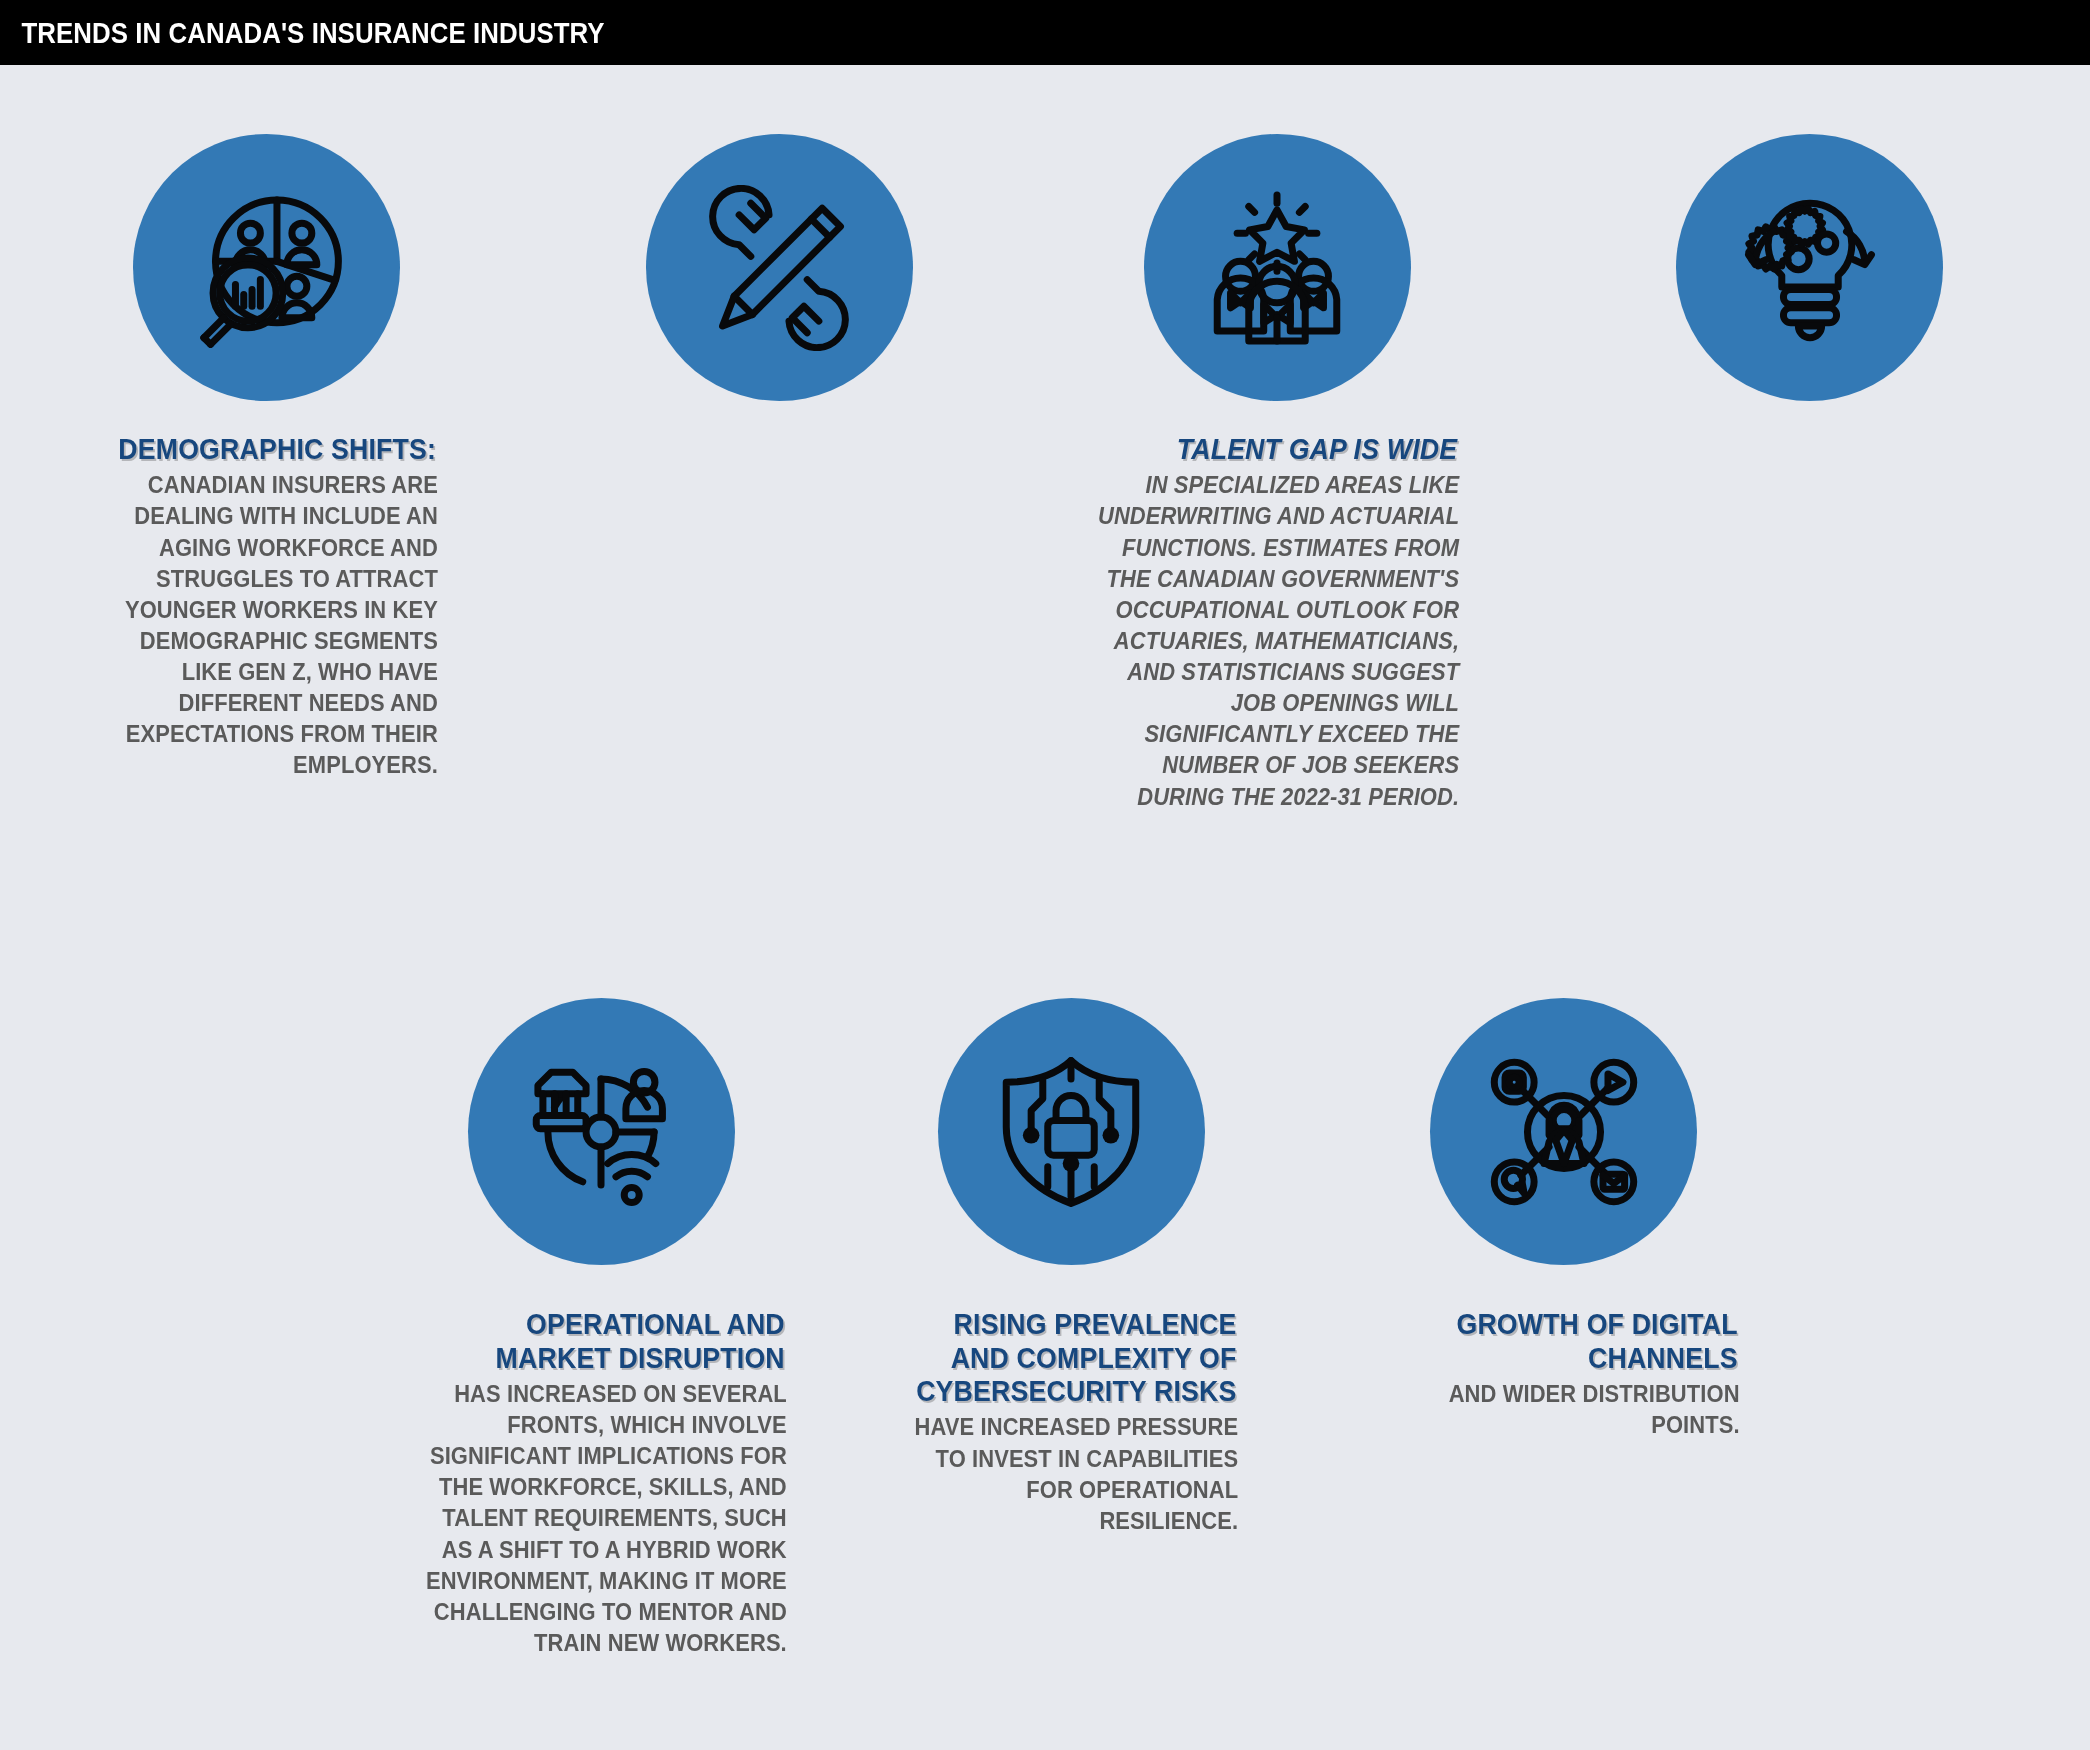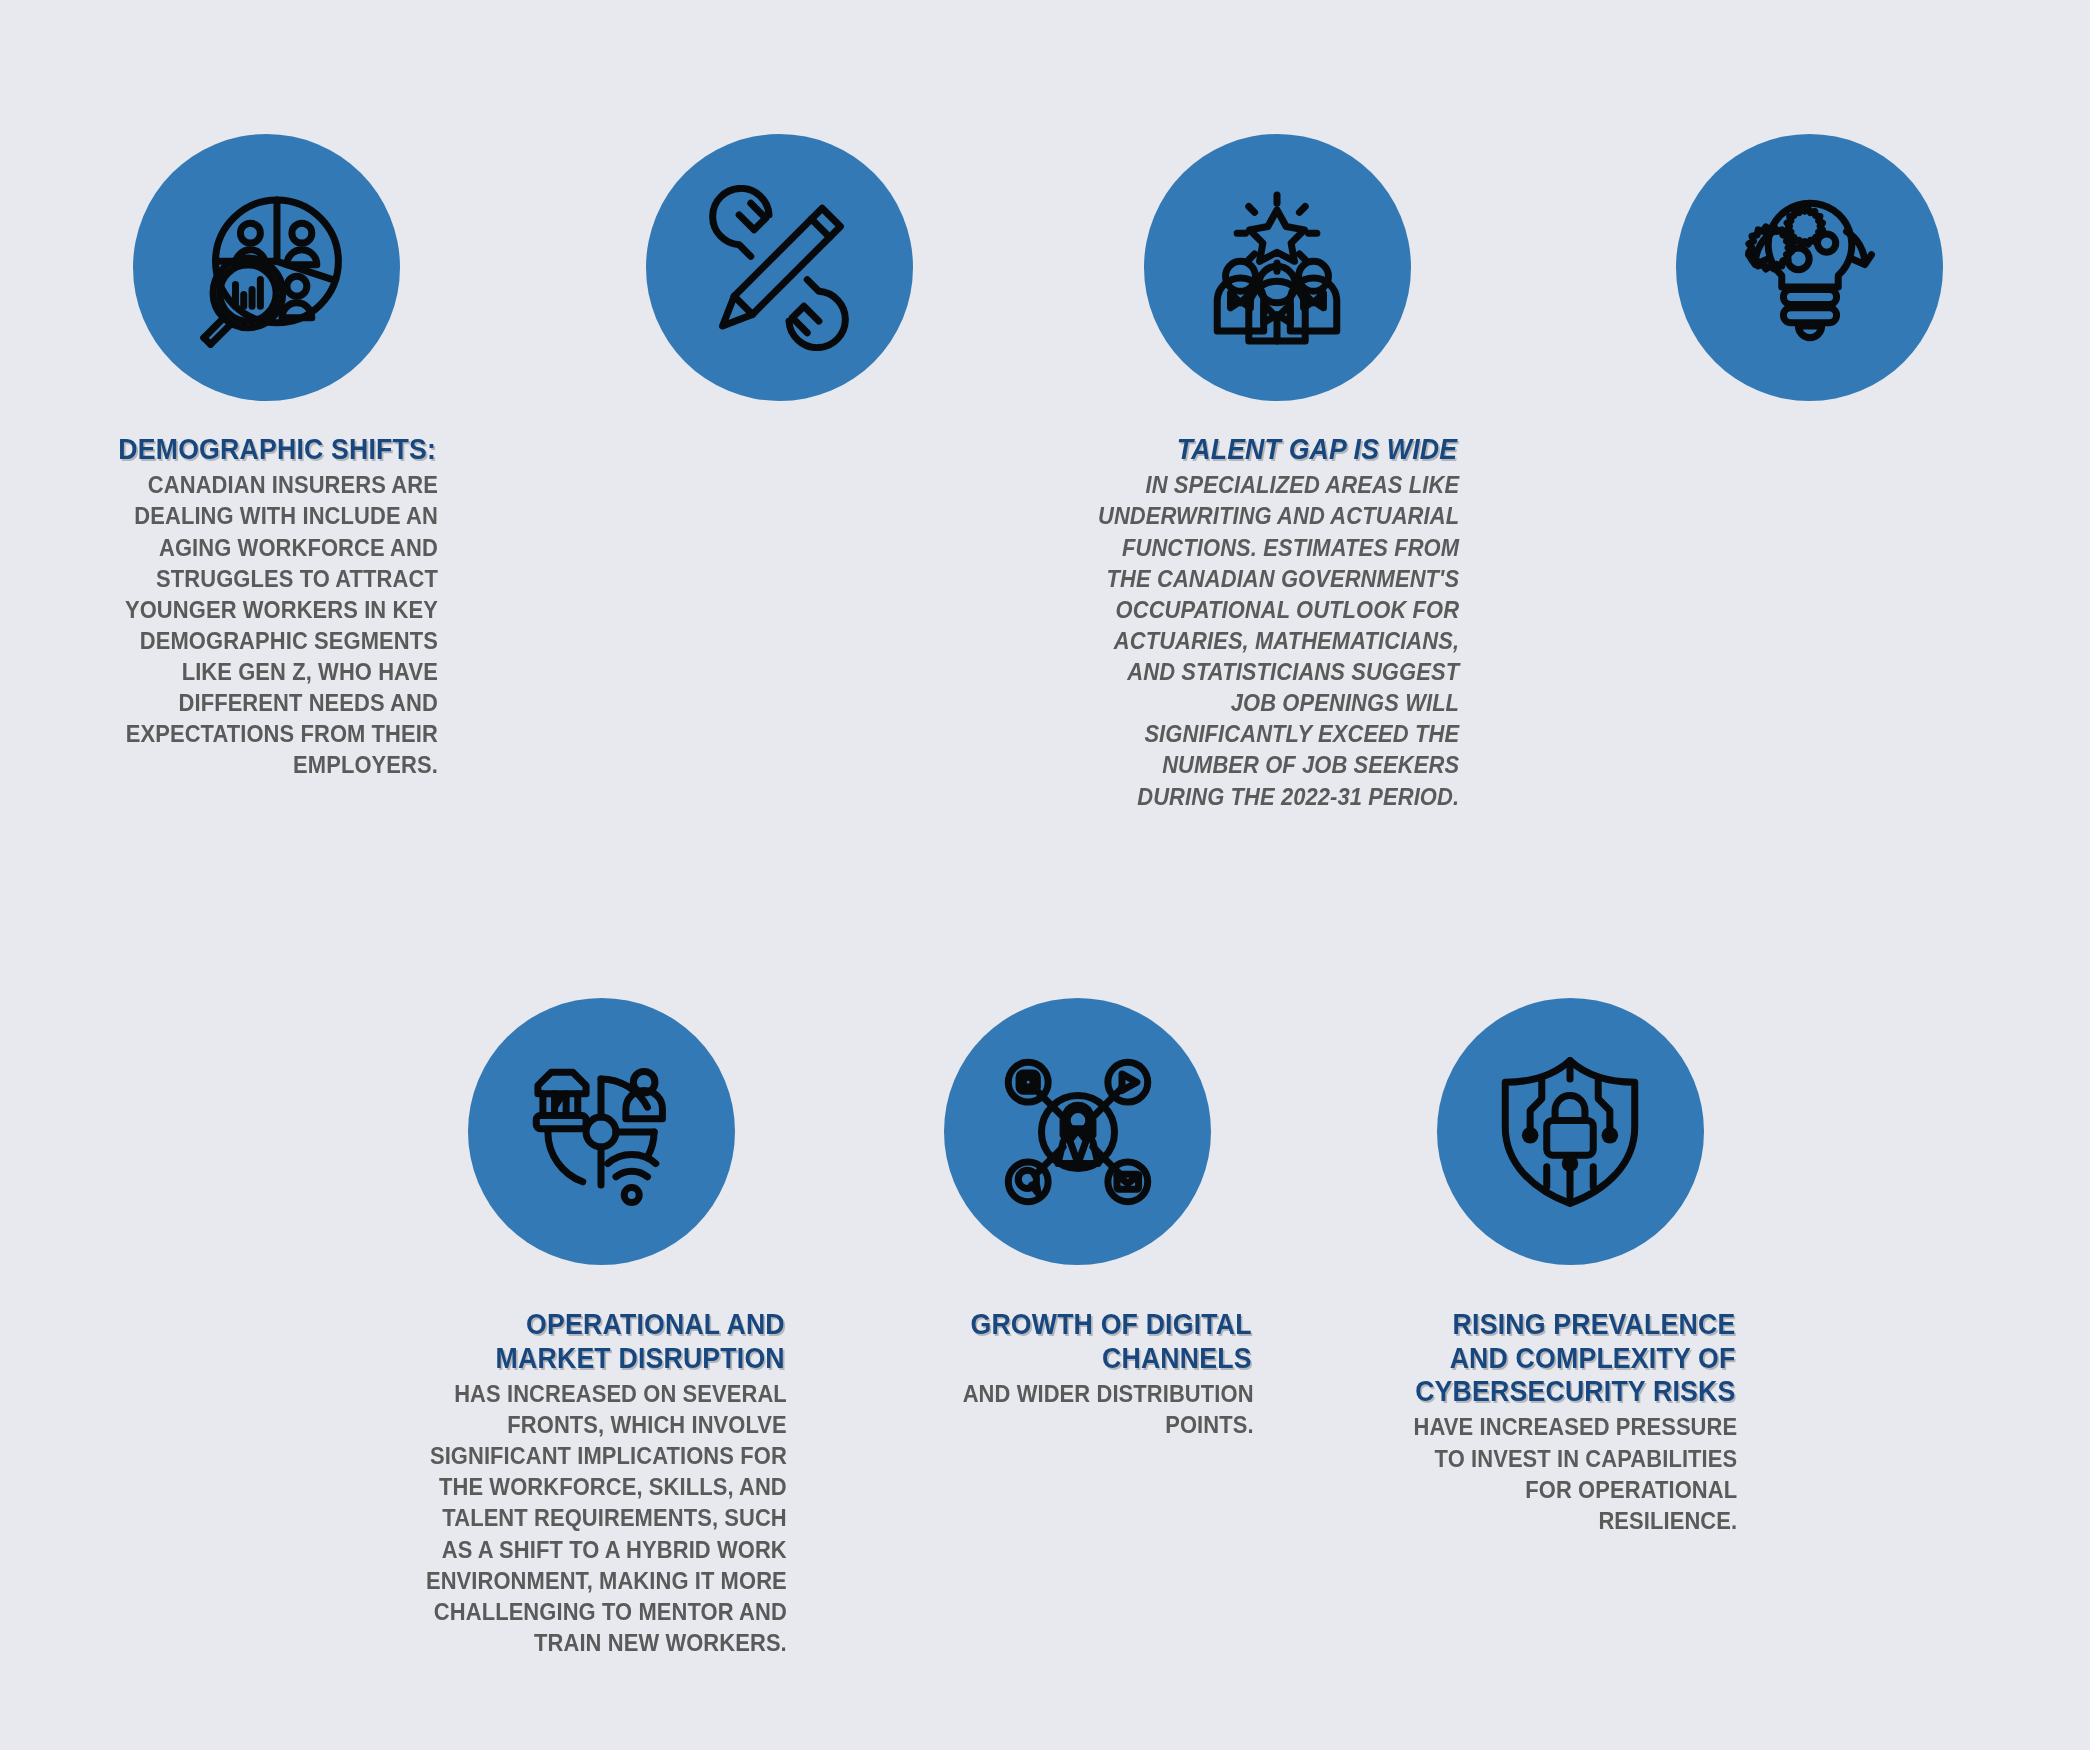--- a/index.html
+++ b/index.html
@@ -145,20 +145,23 @@
   .slot-7 .card-text { margin-top: 30px; }
   .slot-5 .card-text,
   .slot-6 .card-text,
   .slot-7 .card-text { margin-top: 43px; }
 </style>
 </head>
 <body>
 
 <div class="infographic">
 
+  <div class="header-bar">
+    <div class="header-title">TRENDS IN CANADA'S INSURANCE INDUSTRY</div>
+  </div>
 
   <div class="row row-one">
 
     <div class="card slot-1">
       <div class="icon-circle">
         <svg viewBox="0 0 200 200">
 
           <circle cx="112" cy="92" r="74"></circle>
           <line x1="112" y1="18" x2="112" y2="92"></line>
           <line x1="38" y1="92" x2="112" y2="92"></line>
@@ -299,20 +302,49 @@
           <path d="M118 154 a30 30 0 0 1 38 0"></path>
           <circle cx="137" cy="176" r="9"></circle>
         </svg>
       </div>
       <div class="card-text">
         <div class="card-title">OPERATIONAL AND MARKET DISRUPTION</div>
         <div class="card-body">HAS INCREASED ON SEVERAL FRONTS, WHICH INVOLVE SIGNIFICANT IMPLICATIONS FOR THE WORKFORCE, SKILLS, AND TALENT REQUIREMENTS, SUCH AS A SHIFT TO A HYBRID WORK ENVIRONMENT, MAKING IT MORE CHALLENGING TO MENTOR AND TRAIN NEW WORKERS.</div>
       </div>
     </div>
 
+    <div class="card slot-6">
+      <div class="icon-circle">
+        <svg viewBox="0 0 200 200">
+
+          <path d="M100 14 c-22 20 -52 26 -78 26 v54 c0 44 34 76 78 92 c44 -16 78 -48 78 -92 v-54 c-26 0 -56 -6 -78 -26 z"></path>
+
+          <path d="M100 14 v22"></path>
+
+          <path d="M66 38 v22 l-14 14 v22"></path>
+          <circle class="fillblk" cx="52" cy="104" r="10"></circle>
+
+          <path d="M134 38 v22 l14 14 v22"></path>
+          <circle class="fillblk" cx="148" cy="104" r="10"></circle>
+
+          <path d="M82 86 v-12 a18 18 0 0 1 36 0 v12"></path>
+          <rect x="72" y="86" width="56" height="42" rx="7"></rect>
+
+          <circle class="fillblk" cx="100" cy="138" r="10"></circle>
+          <line x1="100" y1="148" x2="100" y2="178"></line>
+          <line x1="72" y1="142" x2="72" y2="166"></line>
+          <line x1="128" y1="142" x2="128" y2="166"></line>
+        </svg>
+      </div>
+      <div class="card-text">
+        <div class="card-title">RISING PREVALENCE AND COMPLEXITY OF CYBERSECURITY RISKS</div>
+        <div class="card-body">HAVE INCREASED PRESSURE TO INVEST IN CAPABILITIES FOR OPERATIONAL RESILIENCE.</div>
+      </div>
+    </div>
+
     <div class="card slot-7">
       <div class="icon-circle">
         <svg viewBox="0 0 200 200">
 
           <line x1="48" y1="48" x2="82" y2="82"></line>
           <line x1="152" y1="48" x2="118" y2="82"></line>
           <line x1="48" y1="152" x2="82" y2="118"></line>
           <line x1="152" y1="152" x2="118" y2="118"></line>
 
           <circle cx="100" cy="100" r="44"></circle>
@@ -337,45 +369,16 @@
           <circle cx="160" cy="160" r="24"></circle>
           <rect x="147" y="151" width="26" height="18" rx="2"></rect>
           <path d="M147 152 l13 10 13 -10"></path>
         </svg>
       </div>
       <div class="card-text">
         <div class="card-title">GROWTH OF DIGITAL CHANNELS</div>
         <div class="card-body">AND WIDER DISTRIBUTION POINTS.</div>
       </div>
     </div>
-
-    <div class="card slot-6">
-      <div class="icon-circle">
-        <svg viewBox="0 0 200 200">
-
-          <path d="M100 14 c-22 20 -52 26 -78 26 v54 c0 44 34 76 78 92 c44 -16 78 -48 78 -92 v-54 c-26 0 -56 -6 -78 -26 z"></path>
-
-          <path d="M100 14 v22"></path>
-
-          <path d="M66 38 v22 l-14 14 v22"></path>
-          <circle class="fillblk" cx="52" cy="104" r="10"></circle>
-
-          <path d="M134 38 v22 l14 14 v22"></path>
-          <circle class="fillblk" cx="148" cy="104" r="10"></circle>
-
-          <path d="M82 86 v-12 a18 18 0 0 1 36 0 v12"></path>
-          <rect x="72" y="86" width="56" height="42" rx="7"></rect>
-
-          <circle class="fillblk" cx="100" cy="138" r="10"></circle>
-          <line x1="100" y1="148" x2="100" y2="178"></line>
-          <line x1="72" y1="142" x2="72" y2="166"></line>
-          <line x1="128" y1="142" x2="128" y2="166"></line>
-        </svg>
-      </div>
-      <div class="card-text">
-        <div class="card-title">RISING PREVALENCE AND COMPLEXITY OF CYBERSECURITY RISKS</div>
-        <div class="card-body">HAVE INCREASED PRESSURE TO INVEST IN CAPABILITIES FOR OPERATIONAL RESILIENCE.</div>
-      </div>
-    </div>
   </div>
 
 </div>
 
 
 </body></html>

